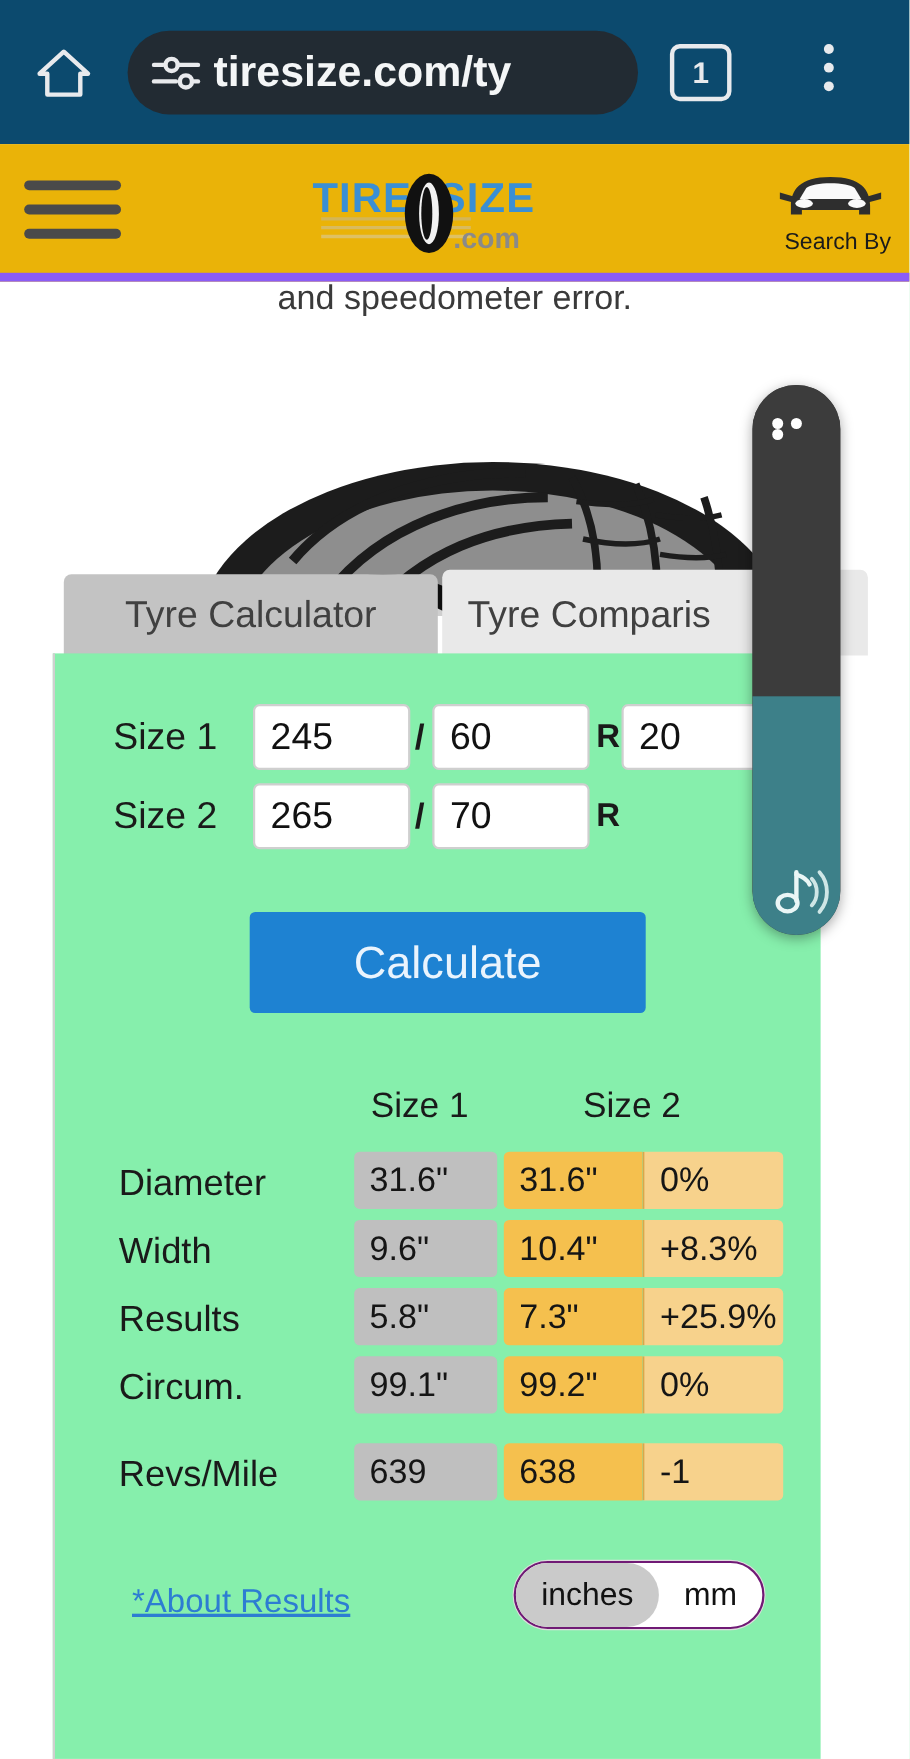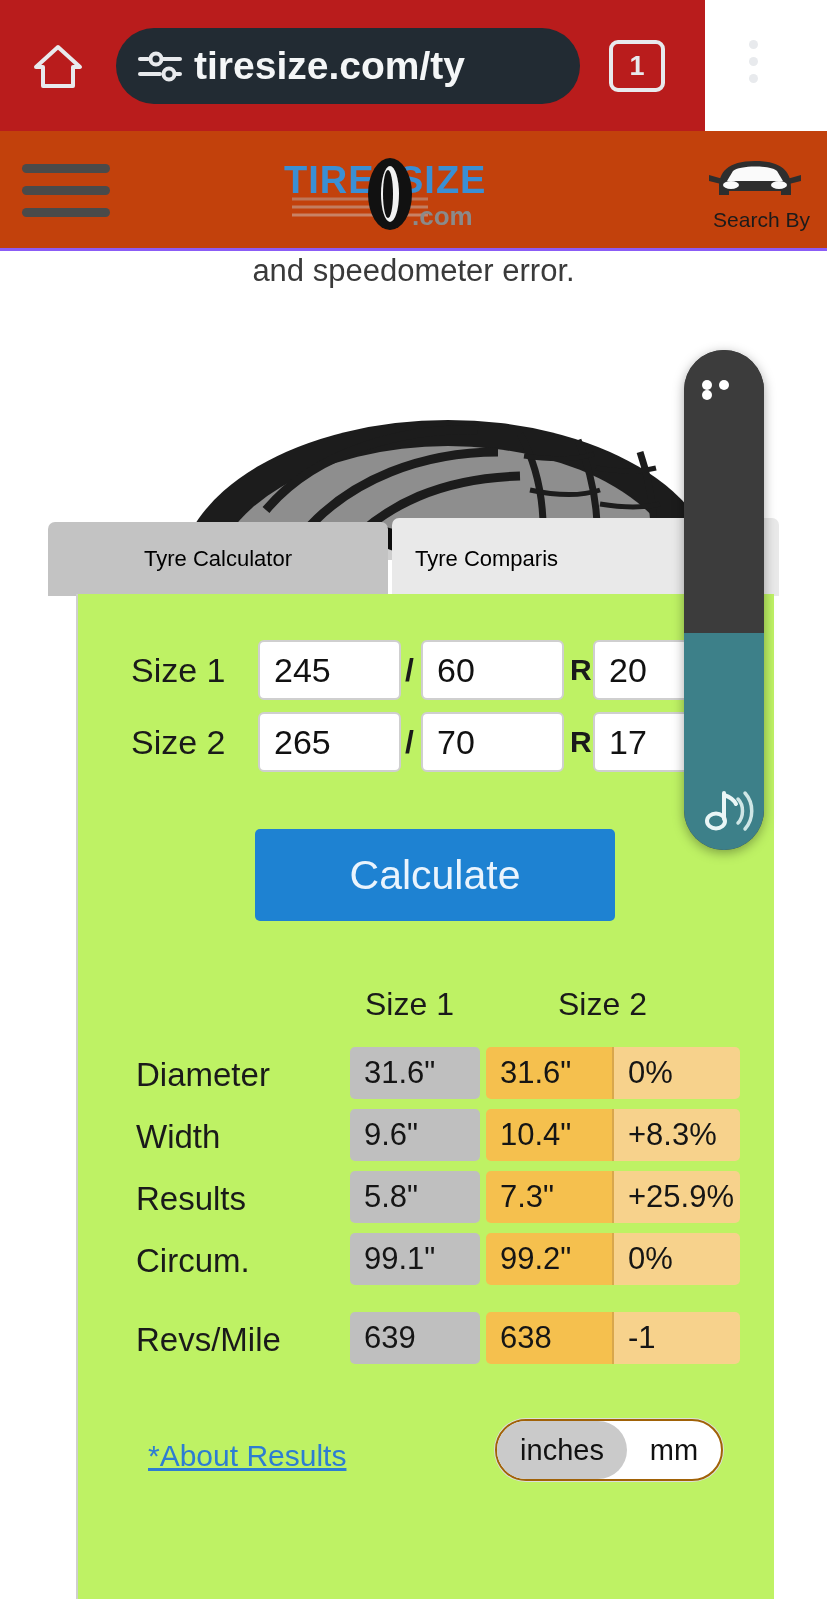--- a/index.html
+++ b/index.html
@@ -5,65 +5,65 @@
   html,body{margin:0;padding:0;}
   body{
     width:827px;height:1599px;overflow:hidden;
     background:#ffffff;
     font-family:"Liberation Sans", sans-serif;
     -webkit-font-smoothing:antialiased;
   }
   .screen{position:relative;width:827px;height:1599px;overflow:hidden;background:#fff;}
 
   
-  .chrome{position:absolute;left:0;top:0;width:705px;height:131px;background:#b91c1c;}
+  .chrome{position:absolute;left:0;top:0;width:827px;height:131px;background:#0c4a6e;}
   .home-icon{position:absolute;left:32px;top:42px;width:52px;height:48px;}
   .omnibox{position:absolute;left:116px;top:28px;width:464px;height:76px;background:#222b33;border-radius:38px;}
   .tune-icon{position:absolute;left:20px;top:22px;width:48px;height:32px;}
   .url-text{
     position:absolute;left:78px;top:0;height:76px;line-height:76px;
     font-size:39px;font-weight:bold;color:#f4f6f7;white-space:nowrap;overflow:hidden;width:380px;
   }
   .tabcount{position:absolute;left:609px;top:40px;width:56px;height:52px;border:4px solid #e8eaed;border-radius:9px;box-sizing:border-box;
             color:#e8eaed;font-size:27px;font-weight:bold;text-align:center;line-height:45px;}
   .kebab{position:absolute;left:740px;top:40px;width:26px;height:52px;}
   .kebab i{display:block;width:9px;height:9px;border-radius:50%;background:#e8eaed;margin:0 auto 8px;}
 
   
-  .siteheader{position:absolute;left:0;top:131px;width:827px;height:117px;background:#c2410c;border-bottom:3px solid #8b5cf6;}
+  .siteheader{position:absolute;left:0;top:131px;width:827px;height:117px;background:#eab308;border-bottom:8px solid #8b5cf6;}
   .hamburger{position:absolute;left:22px;top:33px;width:88px;height:52px;}
   .hamburger i{display:block;height:9px;background:#4a4a4a;border-radius:5px;margin-bottom:13px;}
   .logo{position:absolute;left:278px;top:22px;width:250px;height:78px;}
   .logo svg{display:block;}
   .searchby{position:absolute;left:700px;top:20px;width:110px;text-align:right;}
   .searchby svg{display:block;margin:0 auto;}
   .searchby span{display:block;font-size:21px;color:#1b1b1b;margin-top:1px;}
 
   
   .intro{
     position:absolute;left:0;top:253px;width:827px;text-align:center;
     font-size:31px;color:#3a3a3a;
   }
 
   .tirephoto{position:absolute;left:148px;top:390px;width:556px;height:170px;overflow:hidden;}
 
   
   .tabs{position:absolute;left:48px;top:518px;width:731px;height:78px;}
   .tab{
     position:absolute;box-sizing:border-box;
-    font-size:22px;color:#000000;text-align:center;
-    border-radius:7px 7px 0 0;white-space:nowrap;overflow:hidden;
+    font-size:34px;color:#404040;text-align:center;
+    border-radius:7px 7px 0 0;white-space:nowrap;overflow:hidden;margin-left:10px;
   }
   .tab-inactive{left:0;top:4px;width:340px;height:74px;background:#c3c3c3;line-height:74px;}
   .tab-active{left:344px;top:0;width:387px;height:78px;background:#e9e9e9;line-height:82px;text-align:left;padding-left:23px;}
 
   
   .panel{
     position:absolute;left:48px;top:594px;width:698px;height:1005px;
-    background:#bef264;border-left:2px solid #cfcfcf;box-sizing:border-box;margin-left:28px;
+    background:#86efac;border-left:2px solid #cfcfcf;box-sizing:border-box;
   }
 
   .row{position:absolute;left:0;width:731px;height:72px;}
   .row-label{position:absolute;left:53px;top:0;height:72px;line-height:72px;font-size:34px;color:#1a1a1a;}
   .fld{
     position:absolute;top:6px;height:60px;background:#fff;border:2px solid #cfcfcf;border-radius:6px;
     box-sizing:border-box;font-size:34px;color:#111;line-height:56px;padding-left:14px;overflow:hidden;white-space:nowrap;
   }
   .f1{left:180px;width:143px;}
   .f2{left:343px;width:143px;}
@@ -93,21 +93,21 @@
   .c-size1{left:272px;width:130px;background:#bfbfbf;}
   .c-size2{left:408px;width:126px;background:#f5c04e;border-radius:5px 0 0 5px;}
   .c-diff{left:534px;width:128px;background:#f7d28c;border-radius:0 5px 5px 0;border-left:2px solid #d9a74b;}
 
   
   .aboutlink{
     position:absolute;left:70px;top:845px;font-size:30px;color:#2d7dd2;text-decoration:underline;cursor:pointer;
   }
   .unittoggle{
     position:absolute;left:417px;top:825px;width:228px;height:62px;
-    background:#fff;border:2px solid #a16207;border-radius:31px;box-sizing:border-box;
+    background:#fff;border:2px solid #701a75;border-radius:31px;box-sizing:border-box;
     box-shadow:0 0 0 1px #ddd;
   }
   .unittoggle .opt{position:absolute;top:0;height:58px;line-height:58px;font-size:29px;color:#111;text-align:center;}
   .opt-on{left:0;width:130px;background:#cacaca;border-radius:29px;}
   .opt-off{left:130px;width:94px;}
 
   
   .floatw{
     position:absolute;left:684px;top:350px;width:80px;height:500px;border-radius:40px;
     overflow:hidden;background:#3c3c3c;box-shadow:0 3px 12px rgba(0,0,0,.35);
@@ -253,21 +253,20 @@
       <div class="sep sep-r">R</div>
       <div class="fld f3">20</div>
     </div>
 
     <div class="row" style="top:112px;">
       <div class="row-label">Size 2</div>
       <div class="fld f1">265</div>
       <div class="sep sep-slash">/</div>
       <div class="fld f2">70</div>
       <div class="sep sep-r">R</div>
-      <div class="fld f3">17</div>
     </div>
 
     <button class="calcbtn">Calculate</button>
 
     <div class="res-head">
       <span class="rh1">Size 1</span>
       <span class="rh2">Size 2</span>
     </div>
 
     <div class="res-row" style="top:450px;">

